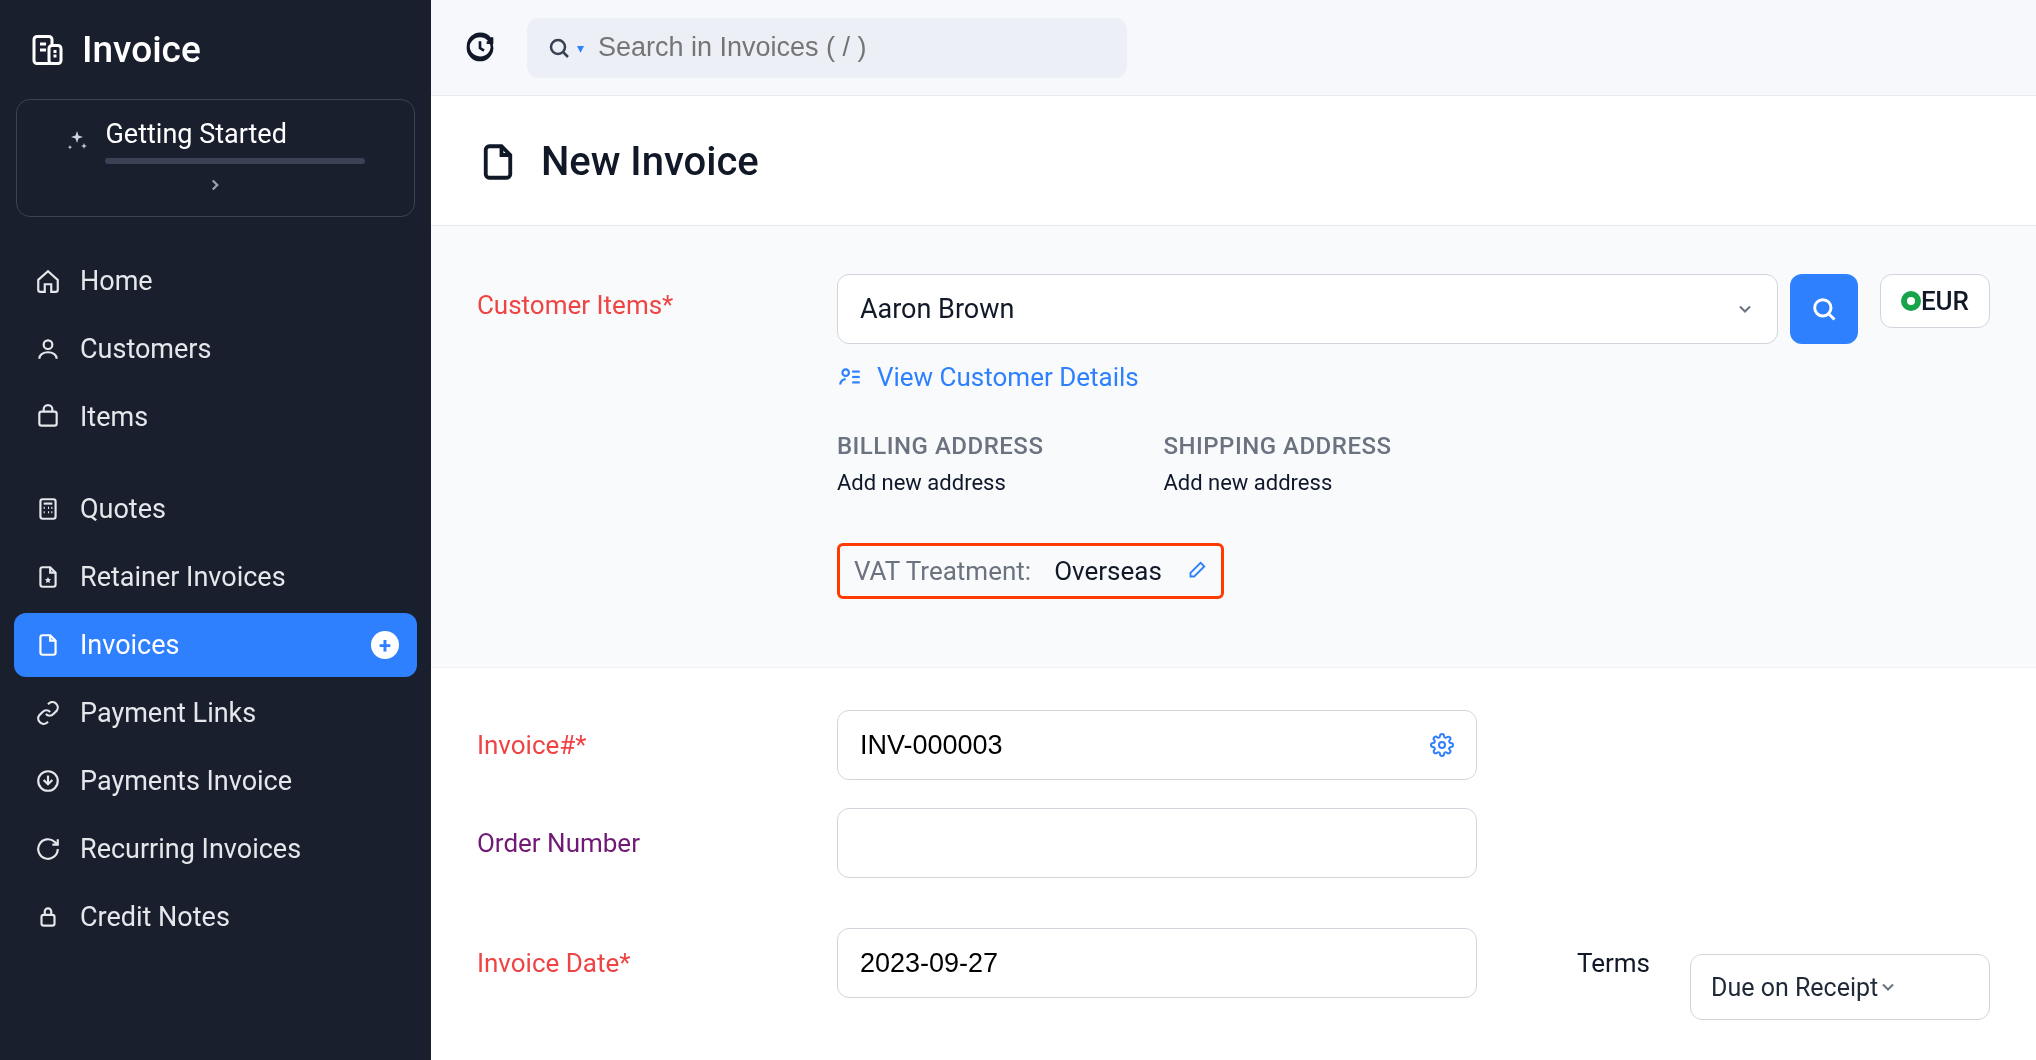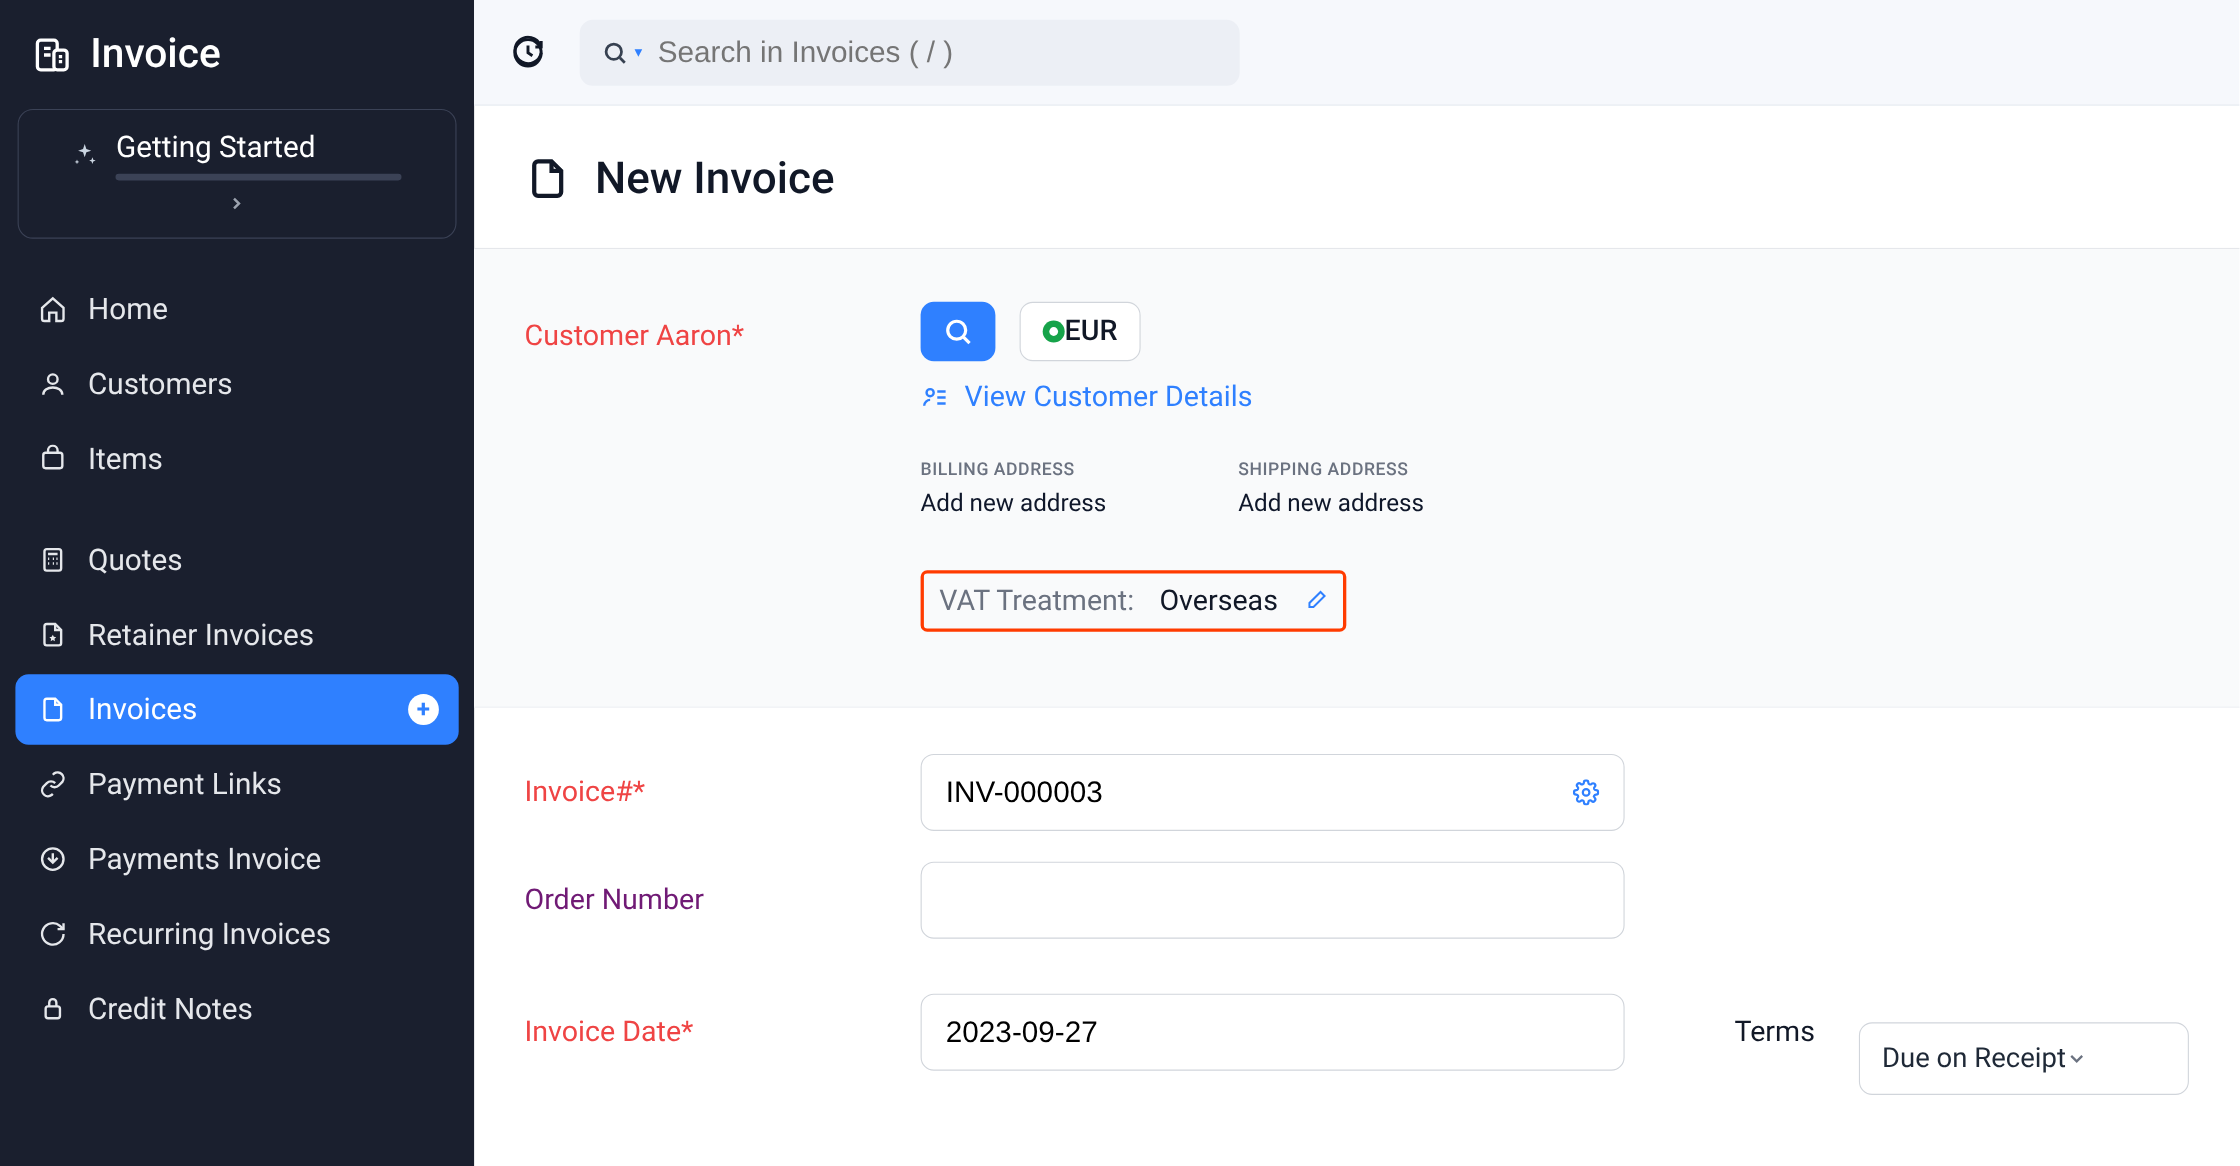--- a/index.html
+++ b/index.html
@@ -133,21 +133,21 @@
   }
   .eur-badge{
     border:1px solid #d1d5db;border-radius:12px;background:#fff;
     display:flex;align-items:center;padding:0 20px;height:54px;
     font-size:26px;font-weight:500;color:#111827;margin-left:10px;
   }
   .eur-dot{width:20px;height:20px;border-radius:50%;background:#16a34a;display:flex;align-items:center;justify-content:center;}
   .eur-dot::after{content:"";width:8px;height:8px;border-radius:50%;background:#fff;}
   .view-cust{display:flex;align-items:center;gap:14px;color:#2f80ff;font-size:26px;margin-top:18px;cursor:pointer;}
   .addr-row{display:flex;gap:120px;margin-top:40px;}
-  .addr-block h4{color:#6b7280;font-size:16px;font-weight:500;letter-spacing:0.5px;margin-bottom:10px;}
+  .addr-block h4{color:#6b7280;font-size:24px;font-weight:500;letter-spacing:0.5px;margin-bottom:10px;}
   .addr-block a{color:#0f172a;font-size:22px;text-decoration:none;cursor:pointer;}
   .vat-box{
     display:inline-flex;align-items:center;gap:23px;
     border:3px solid #ff3b00;border-radius:6px;
     padding:10px 14px;margin-top:48px;margin-bottom:20px;
     font-size:26px;
   }
   .vat-box .vlabel{color:#6b7280;}
   .vat-box .vval{color:#111827;}
   .vat-box .edit{color:#2f80ff;cursor:pointer;display:flex;}
@@ -341,24 +341,32 @@
               <path d="M14 3H7a2 2 0 0 0-2 2v14a2 2 0 0 0 2 2h10a2 2 0 0 0 2-2V8z"></path>
               <path d="M14 3v5h5"></path>
             </svg>
         </span>
         <h1>New Invoice</h1>
       </div>
 
       <div class="section-customer">
         <div class="form-row">
           <div class="label-col">
-            <span class="label-req">Customer Aaron*</span>
+            <span class="label-req">Customer Items*</span>
           </div>
           <div class="field-col">
             <div class="cust-row">
+              <div class="cust-select">
+                <span>Aaron Brown</span>
+                <span>
+                    <svg width="20" height="20" viewBox="0 0 24 24" fill="none" stroke="#6b7280" stroke-width="2.5">
+                      <polyline points="6 9 12 15 18 9"></polyline>
+                    </svg>
+                  </span>
+              </div>
               <div class="cust-search-btn">
                 <svg width="28" height="28" viewBox="0 0 24 24" fill="none" stroke="#fff" stroke-width="2.5">
                     <circle cx="11" cy="11" r="7"></circle>
                     <line x1="21" y1="21" x2="16.5" y2="16.5"></line>
                   </svg>
               </div>
               <div class="eur-badge">
                 <span class="eur-dot"></span>
                 <span>EUR</span>
               </div>

